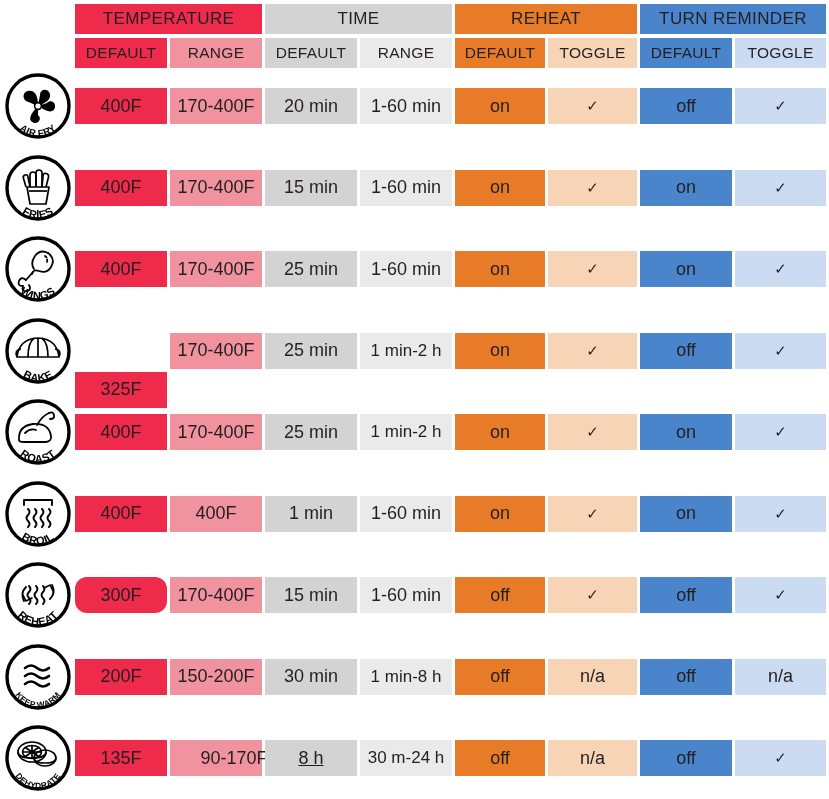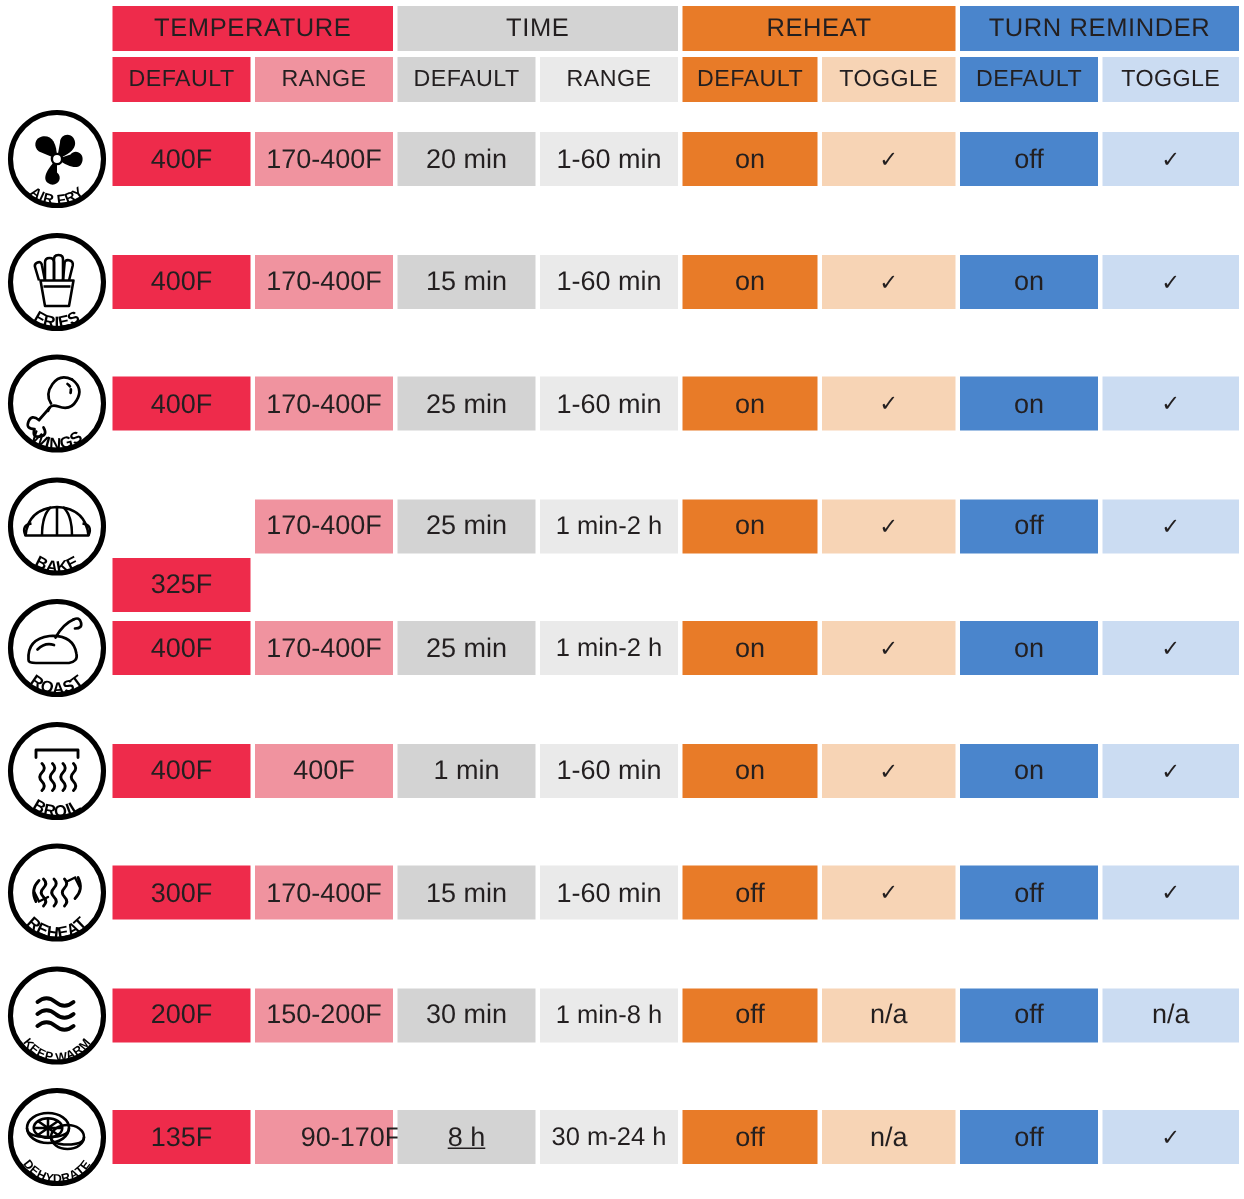--- a/index.html
+++ b/index.html
@@ -219,21 +219,21 @@
           <path d="M48 24 q4 8 -2 14"></path>
           <path d="M49 30 l-3 -6 l-6 3" stroke-width="1.6"></path>
         </g>
         <defs>
           <path id="arcpath6" d="M 7.5 38 A 26.5 26.5 0 0 0 60.5 38" fill="none"></path>
         </defs>
         <text font-family="Liberation Sans, sans-serif" font-size="11" font-weight="bold" letter-spacing="0.4" fill="#000"><textPath href="#arcpath6" startOffset="50%" text-anchor="middle">REHEAT</textPath></text>
       </svg>
     </div>
     <span style="position: absolute; left: 4px; top: 617px; width: 68px; height: 0px; overflow: hidden; font-size: 1px; color: transparent;">REHEAT</span>
-    <div class="cell" style="left: 75px; top: 577px; width: 92px; background: rgb(238, 43, 75);">300F</div>
+    <div class="cell" style="left: 75px; top: 577px; width: 92px; background: rgb(238, 43, 75); border-radius: 12px;">300F</div>
     <div class="cell" style="left: 170px; top: 577px; width: 92px; background: rgb(240, 147, 159);">170-400F</div>
     <div class="cell" style="left: 265px; top: 577px; width: 92px; background: rgb(211, 211, 211);">15 min</div>
     <div class="cell" style="left: 360px; top: 577px; width: 92px; background: rgb(234, 234, 234);">1-60 min</div>
     <div class="cell" style="left: 455px; top: 577px; width: 90px; background: rgb(232, 123, 40);">off</div>
     <div class="cell chk" style="left: 548px; top: 577px; width: 89px; background: rgb(247, 212, 181);">✓</div>
     <div class="cell" style="left: 640px; top: 577px; width: 92px; background: rgb(74, 133, 204);">off</div>
     <div class="cell chk" style="left: 735px; top: 577px; width: 91px; background: rgb(203, 220, 242);">✓</div>
     <div class="badge" style="top: 642.5px;">
       <svg viewBox="0 0 68 68">
         <circle cx="34" cy="34" r="31" fill="#fff" stroke="#000" stroke-width="3.4"></circle>

